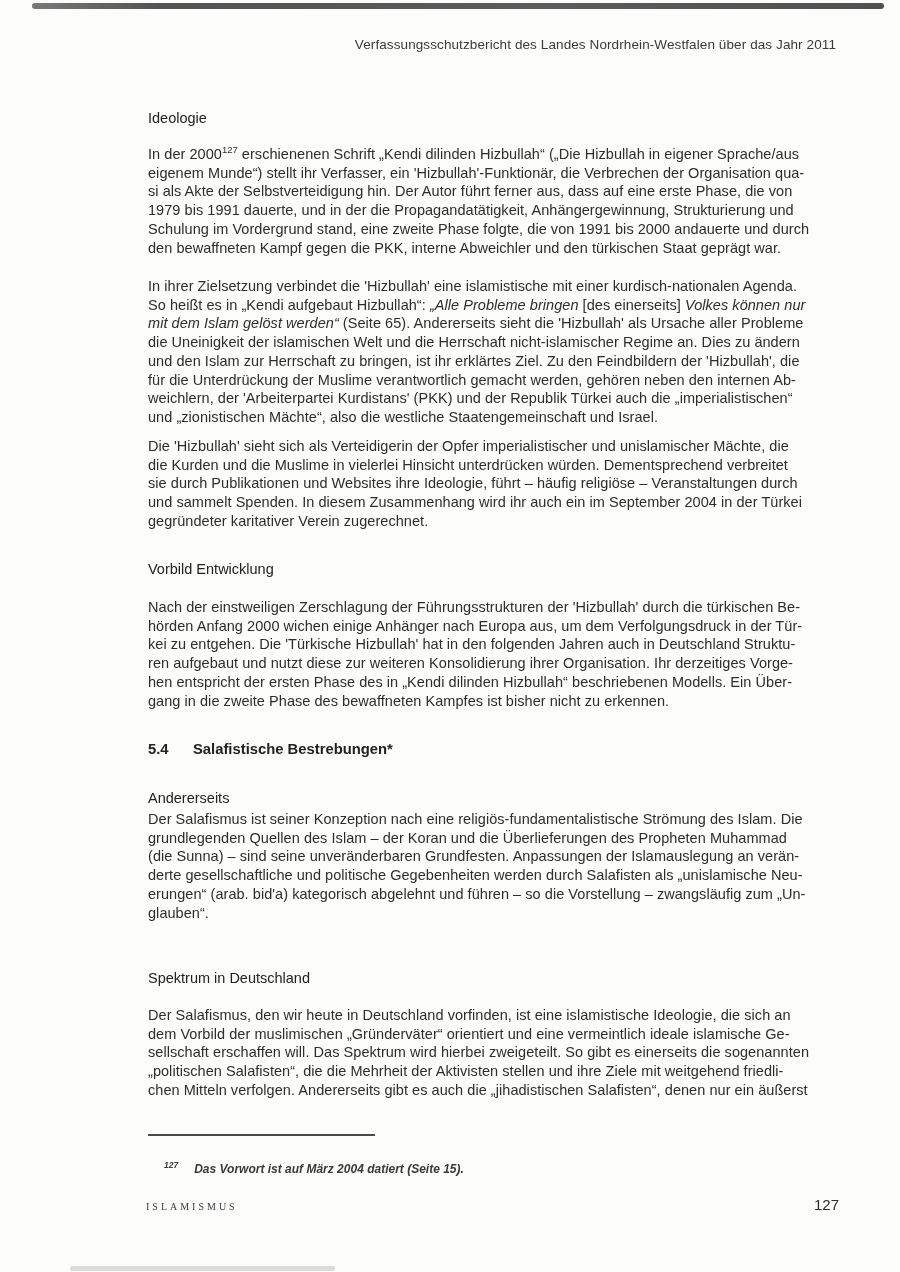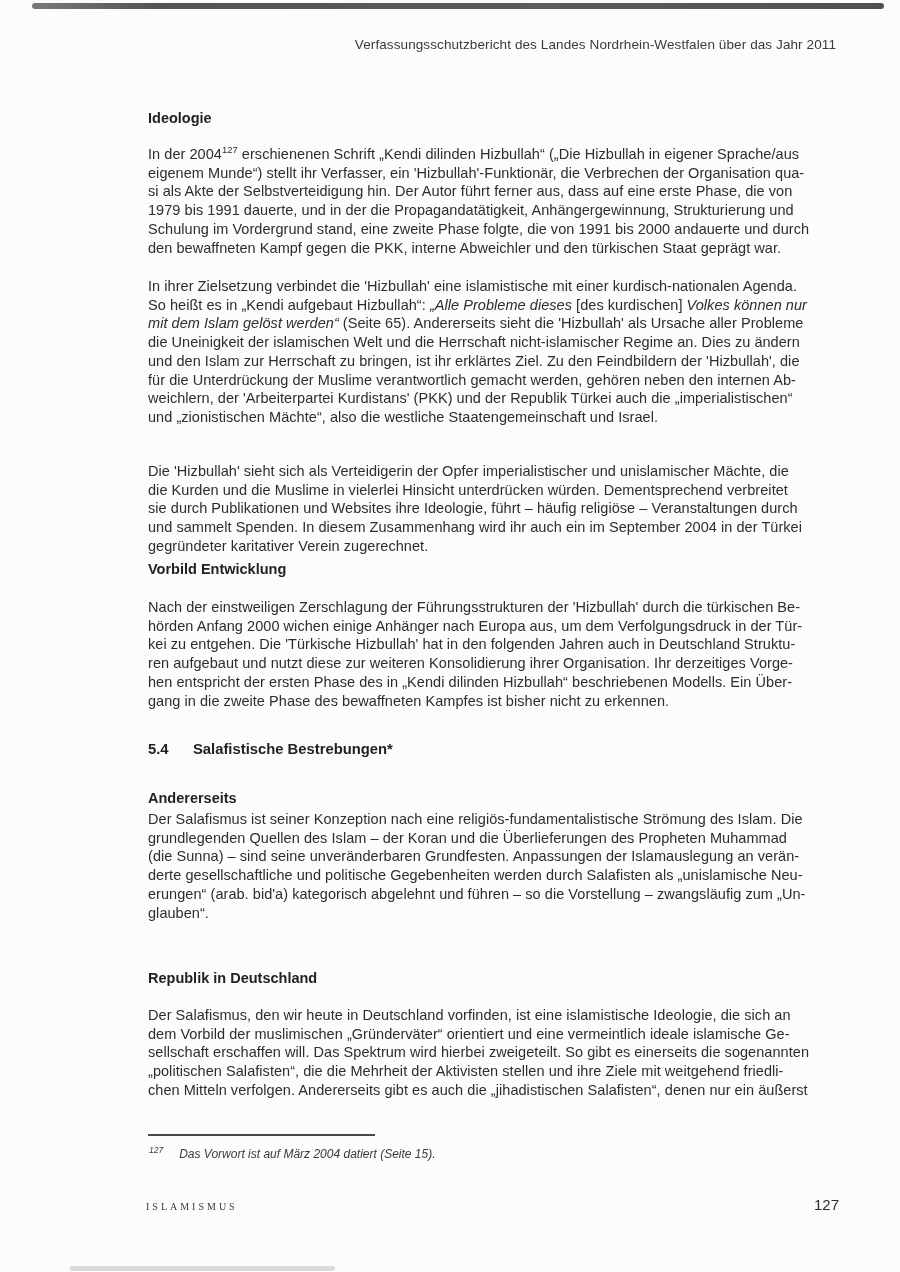--- a/index.html
+++ b/index.html
@@ -41,21 +41,21 @@
     top: 37px;
     right: 64px;
     font-size: 13.5px;
     color: #3a3a3a;
     letter-spacing: 0.1px;
   }
   .heading {
     position: absolute;
     left: 148px;
     font-size: 14.5px;
-    font-weight: bold;
+    font-weight: normal;
     color: #222222;
     margin: 0;
   }
   .section-heading {
     position: absolute;
     left: 148px;
     font-size: 14.8px;
     font-weight: bold;
     color: #222222;
     margin: 0;
@@ -89,21 +89,22 @@
     background: #4a4a4a;
   }
   .footnote {
     position: absolute;
     left: 148px;
     top: 1146px;
     width: 694px;
     font-size: 12px;
     font-style: italic;
     color: #3a3a3a;
-    margin: 1px;
+    margin: 16px;
+    font-weight: bold;
   }
   .footnote .fn-marker {
     font-size: 8.5px;
     vertical-align: super;
     line-height: 0;
   }
   .footnote .fn-text { margin-left: 16px; }
   .footer-left {
     position: absolute;
     left: 146px;
@@ -125,37 +126,37 @@
 <body>
 
 <div class="page">
 
   <div class="scan-strip-top"></div>
 
   <div class="running-header">Verfassungsschutzbericht des Landes Nordrhein-Westfalen über das Jahr 2011</div>
 
   <h3 class="heading" style="top:110px">Ideologie</h3>
 
-  <p class="para" style="top:145px"><span>In der 2004</span><sup>127</sup><span> erschienenen Schrift „Kendi dilinden Hizbullah“ („Die Hizbullah in eigener Sprache/aus
+  <p class="para" style="top:145px"><span>In der 2000</span><sup>127</sup><span> erschienenen Schrift „Kendi dilinden Hizbullah“ („Die Hizbullah in eigener Sprache/aus
 eigenem Munde“) stellt ihr Verfasser, ein 'Hizbullah'-Funktionär, die Verbrechen der Organisation qua-
 si als Akte der Selbstverteidigung hin. Der Autor führt ferner aus, dass auf eine erste Phase, die von
 1979 bis 1991 dauerte, und in der die Propagandatätigkeit, Anhängergewinnung, Strukturierung und
 Schulung im Vordergrund stand, eine zweite Phase folgte, die von 1991 bis 2000 andauerte und durch
 den bewaffneten Kampf gegen die PKK, interne Abweichler und den türkischen Staat geprägt war.</span></p>
 
   <p class="para" style="top:277px"><span>In ihrer Zielsetzung verbindet die 'Hizbullah' eine islamistische mit einer kurdisch-nationalen Agenda.
-So heißt es in „Kendi aufgebaut Hizbullah“: </span><span class="it">„Alle Probleme dieses </span><span>[des kurdischen] </span><span class="it">Volkes können nur
+So heißt es in „Kendi aufgebaut Hizbullah“: </span><span class="it">„Alle Probleme bringen </span><span>[des einerseits] </span><span class="it">Volkes können nur
 mit dem Islam gelöst werden“</span><span> (Seite 65). Andererseits sieht die 'Hizbullah' als Ursache aller Probleme
 die Uneinigkeit der islamischen Welt und die Herrschaft nicht-islamischer Regime an. Dies zu ändern
 und den Islam zur Herrschaft zu bringen, ist ihr erklärtes Ziel. Zu den Feindbildern der 'Hizbullah', die
 für die Unterdrückung der Muslime verantwortlich gemacht werden, gehören neben den internen Ab-
 weichlern, der 'Arbeiterpartei Kurdistans' (PKK) und der Republik Türkei auch die „imperialistischen“
 und „zionistischen Mächte“, also die westliche Staatengemeinschaft und Israel.</span></p>
 
-  <p class="para" style="top:462px">Die 'Hizbullah' sieht sich als Verteidigerin der Opfer imperialistischer und unislamischer Mächte, die
+  <p class="para" style="top:437px">Die 'Hizbullah' sieht sich als Verteidigerin der Opfer imperialistischer und unislamischer Mächte, die
 die Kurden und die Muslime in vielerlei Hinsicht unterdrücken würden. Dementsprechend verbreitet
 sie durch Publikationen und Websites ihre Ideologie, führt – häufig religiöse – Veranstaltungen durch
 und sammelt Spenden. In diesem Zusammenhang wird ihr auch ein im September 2004 in der Türkei
 gegründeter karitativer Verein zugerechnet.</p>
 
   <h3 class="heading" style="top:561px">Vorbild Entwicklung</h3>
 
   <p class="para" style="top:598px">Nach der einstweiligen Zerschlagung der Führungsstrukturen der 'Hizbullah' durch die türkischen Be-
 hörden Anfang 2000 wichen einige Anhänger nach Europa aus, um dem Verfolgungsdruck in der Tür-
 kei zu entgehen. Die 'Türkische Hizbullah' hat in den folgenden Jahren auch in Deutschland Struktu-
@@ -170,21 +171,21 @@
 
   <h3 class="heading" style="top:790px">Andererseits</h3>
 
   <p class="para" style="top:810px">Der Salafismus ist seiner Konzeption nach eine religiös-fundamentalistische Strömung des Islam. Die
 grundlegenden Quellen des Islam – der Koran und die Überlieferungen des Propheten Muhammad
 (die Sunna) – sind seine unveränderbaren Grundfesten. Anpassungen der Islamauslegung an verän-
 derte gesellschaftliche und politische Gegebenheiten werden durch Salafisten als „unislamische Neu-
 erungen“ (arab. bid'a) kategorisch abgelehnt und führen – so die Vorstellung – zwangsläufig zum „Un-
 glauben“.</p>
 
-  <h3 class="heading" style="top:970px">Republik in Deutschland</h3>
+  <h3 class="heading" style="top:970px">Spektrum in Deutschland</h3>
 
   <p class="para" style="top:1006px">Der Salafismus, den wir heute in Deutschland vorfinden, ist eine islamistische Ideologie, die sich an
 dem Vorbild der muslimischen „Gründerväter“ orientiert und eine vermeintlich ideale islamische Ge-
 sellschaft erschaffen will. Das Spektrum wird hierbei zweigeteilt. So gibt es einerseits die sogenannten
 „politischen Salafisten“, die die Mehrheit der Aktivisten stellen und ihre Ziele mit weitgehend friedli-
 chen Mitteln verfolgen. Andererseits gibt es auch die „jihadistischen Salafisten“, denen nur ein äußerst</p>
 
   <div class="footnote-rule"></div>
 
   <p class="footnote"><span class="fn-marker">127</span><span class="fn-text">Das Vorwort ist auf März 2004 datiert (Seite 15).</span></p>

